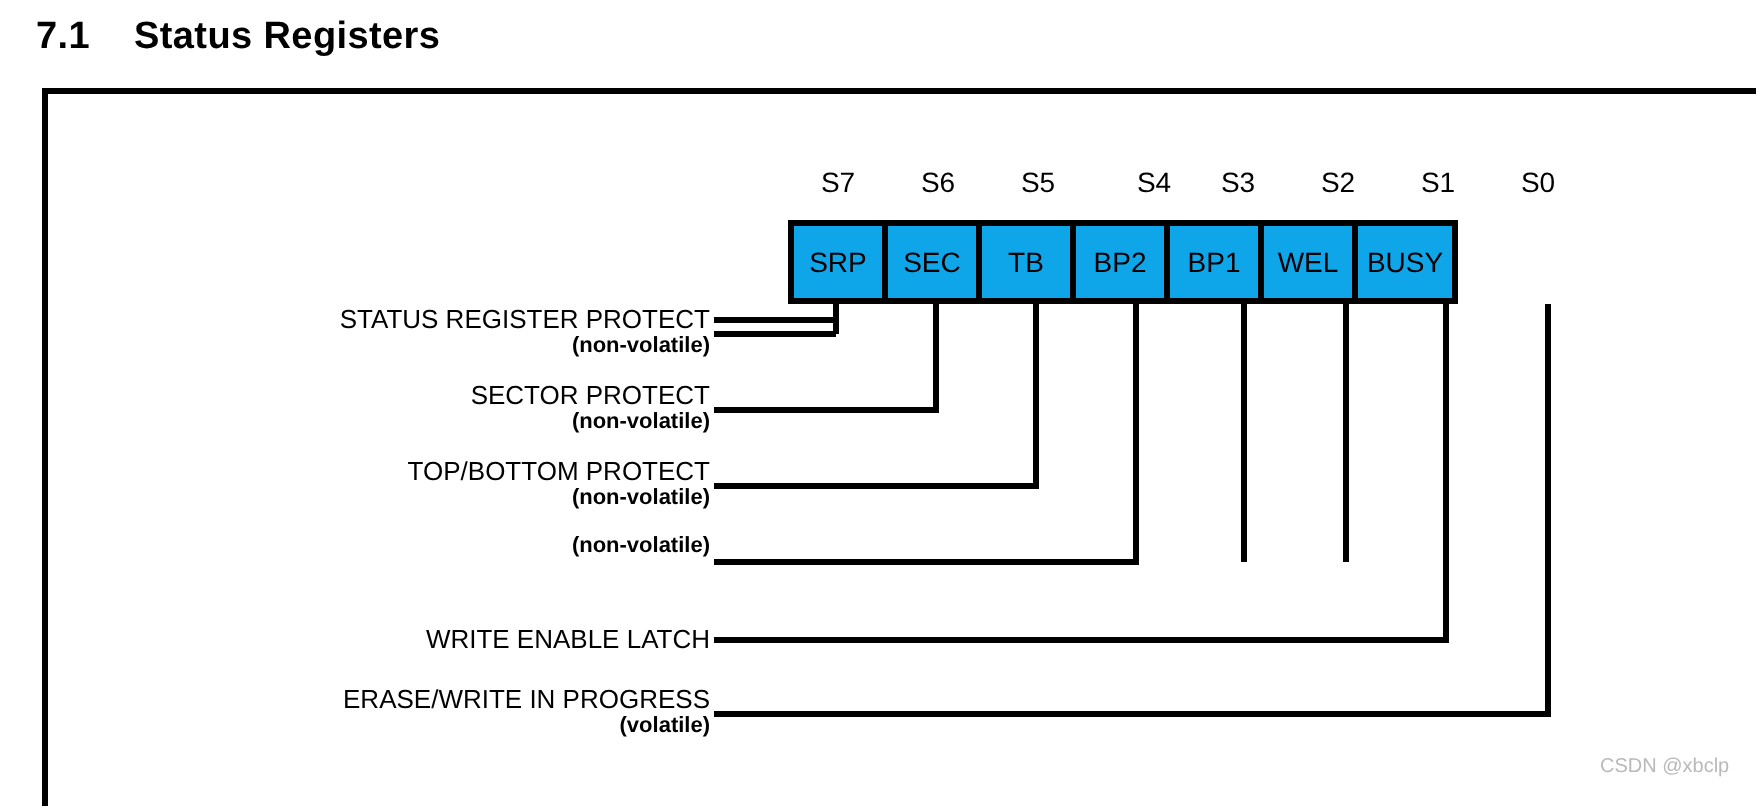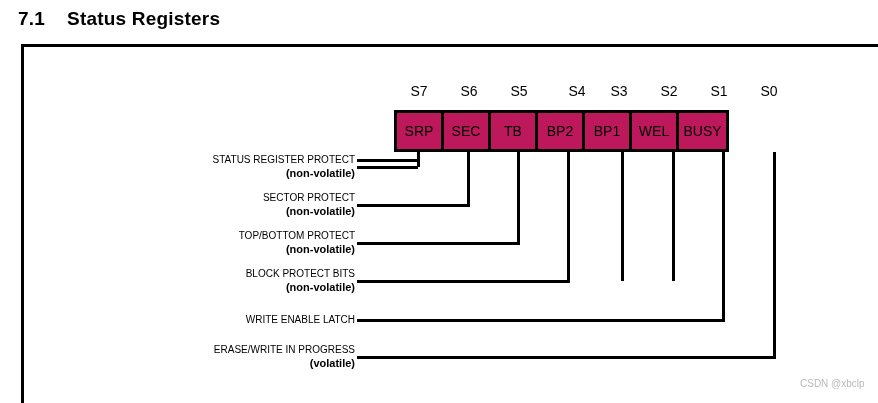--- a/index.html
+++ b/index.html
@@ -73,33 +73,33 @@
   }
   .reg-cell {
     width: 47px;
     height: 100%;
     box-sizing: border-box;
     border-right: 3px solid #000;
     display: flex;
     align-items: center;
     justify-content: center;
     font-size: 14px;
-    background: #be185d;
+    background: #0ea5e9;
   }
   .reg-cell:last-child { border-right: none; }
 
   
   .callout {
     position: absolute;
     right: 523px;       
     text-align: right;
     white-space: nowrap;
   }
   .callout .main {
-    font-size: 10px;
+    font-size: 13px;
     line-height: 14px;
     display: block;
   }
   .callout .sub {
     font-size: 11px;
     line-height: 12px;
     display: block;
     font-weight: bold;
   }
 
@@ -181,21 +181,20 @@
     <span class="main">SECTOR PROTECT</span>
     <span class="sub">(non-volatile)</span>
   </div>
 
   <div class="callout" style="top:229px">
     <span class="main">TOP/BOTTOM PROTECT</span>
     <span class="sub">(non-volatile)</span>
   </div>
 
   <div class="callout" style="top:267px">
-    <span class="main">BLOCK PROTECT BITS</span>
     <span class="sub">(non-volatile)</span>
   </div>
 
   <div class="callout" style="top:313px">
     <span class="main">WRITE ENABLE LATCH</span>
     <span class="sub"></span>
   </div>
 
   <div class="callout" style="top:343px">
     <span class="main">ERASE/WRITE IN PROGRESS</span>

